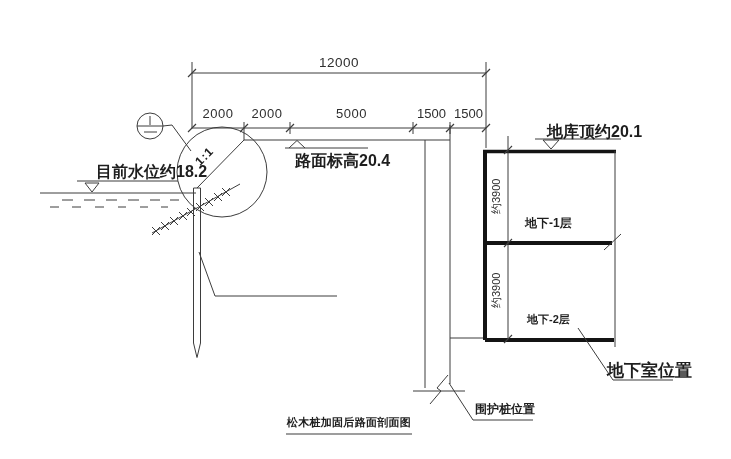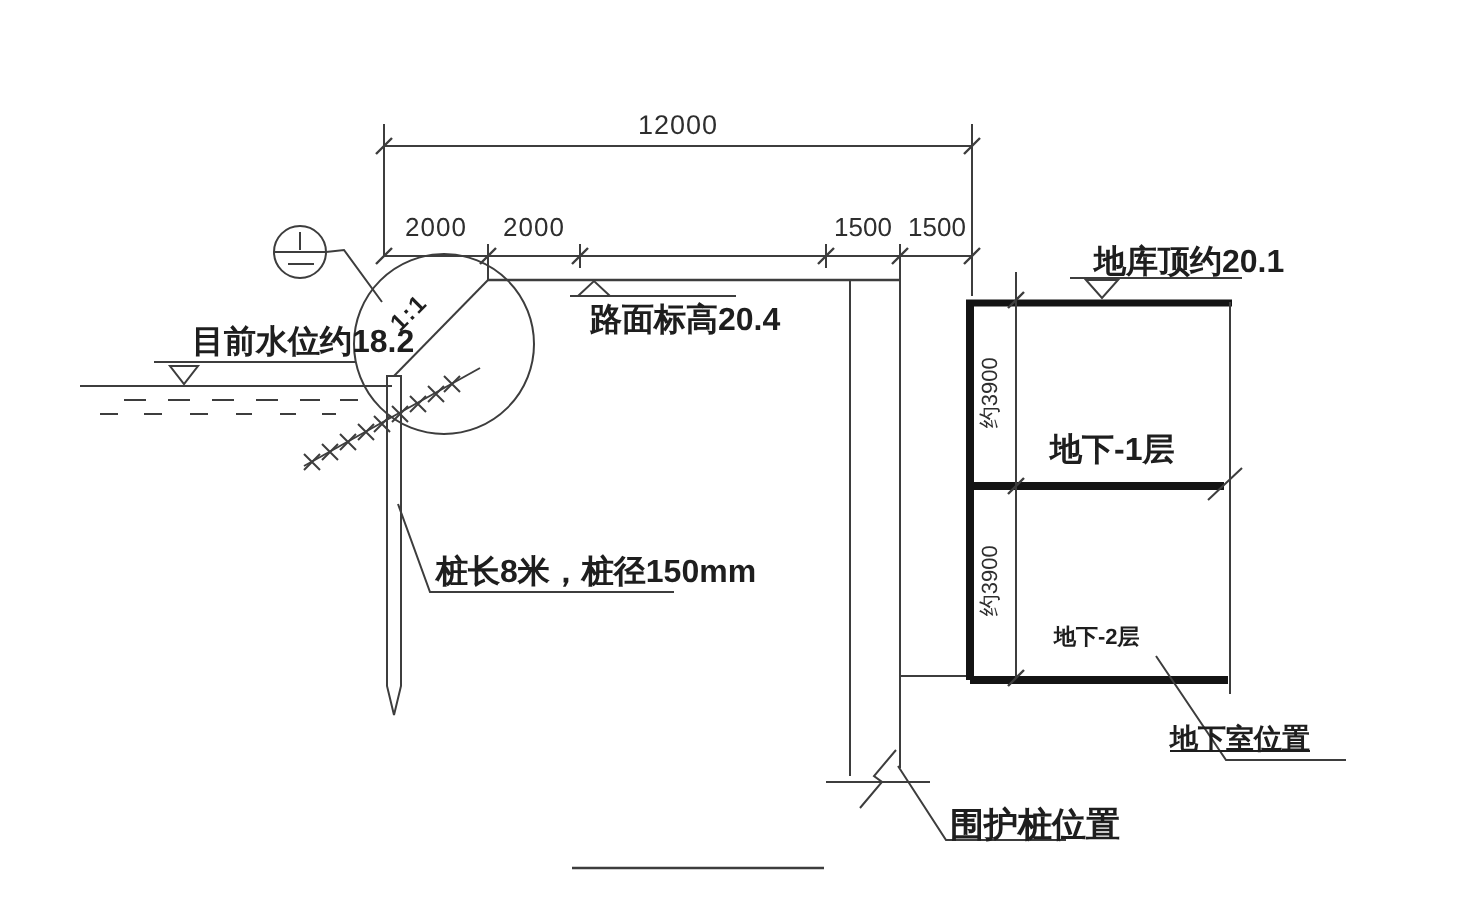--- a/index.html
+++ b/index.html
@@ -121,30 +121,31 @@
     </g>
 
     <g>
       <path class="ln12" d="M286,434 H412"></path>
     </g>
   </svg>
 
   <div class="lbl num" style="left:192px;top:55px;width:294px;font-size:13.5px;">12000</div>
   <div class="lbl num" style="left:192px;top:107px;width:52px;">2000</div>
   <div class="lbl num" style="left:244px;top:107px;width:46px;">2000</div>
+  <div class="lbl num" style="left:290px;top:107px;width:123px;">5000</div>
   <div class="lbl num" style="left:413px;top:107px;width:37px;letter-spacing:0;">1500</div>
   <div class="lbl num" style="left:450px;top:107px;width:37px;letter-spacing:0;">1500</div>
 
   <div class="lbl num rot90" style="left:466px;top:190px;width:60px;font-size:11px;letter-spacing:0;">约3900</div>
   <div class="lbl num rot90" style="left:466px;top:284px;width:60px;font-size:11px;letter-spacing:0;">约3900</div>
 
   <div class="lbl rot45 ctr" style="left:188px;top:150px;width:34px;font-size:12px;letter-spacing:1px;">1:1</div>
   <div class="lbl" style="left:96px;top:163px;">目前水位约18.2</div>
   <div class="lbl" style="left:295px;top:152px;">路面标高20.4</div>
-  <div class="lbl" style="left:218px;top:278px;">桩长8米，桩径150mm</div>
   <div class="lbl" style="left:547px;top:123px;">地库顶约20.1</div>
-  <div class="lbl" style="left:525px;top:217px;font-size:16px;">地下-1层</div>
+  <div class="lbl" style="left:525px;top:217px;font-size:12px;">地下-1层</div>
   <div class="lbl" style="left:527px;top:313px;font-size:11px;">地下-2层</div>
-  <div class="lbl" style="left:585px;top:361px;font-size:14px;text-decoration:underline;">地下室位置</div>
-  <div class="lbl" style="left:475px;top:403px;font-size:17px;">围护桩位置</div>
+  <div class="lbl" style="left:607px;top:361px;font-size:17px;">地下室位置</div>
+  <div class="lbl" style="left:475px;top:403px;font-size:12px;">围护桩位置</div>
 
+  <div class="lbl title ctr" style="left:286px;top:416px;width:126px;">松木桩加固后路面剖面图</div>
 
 </div>
 
 </body></html>

